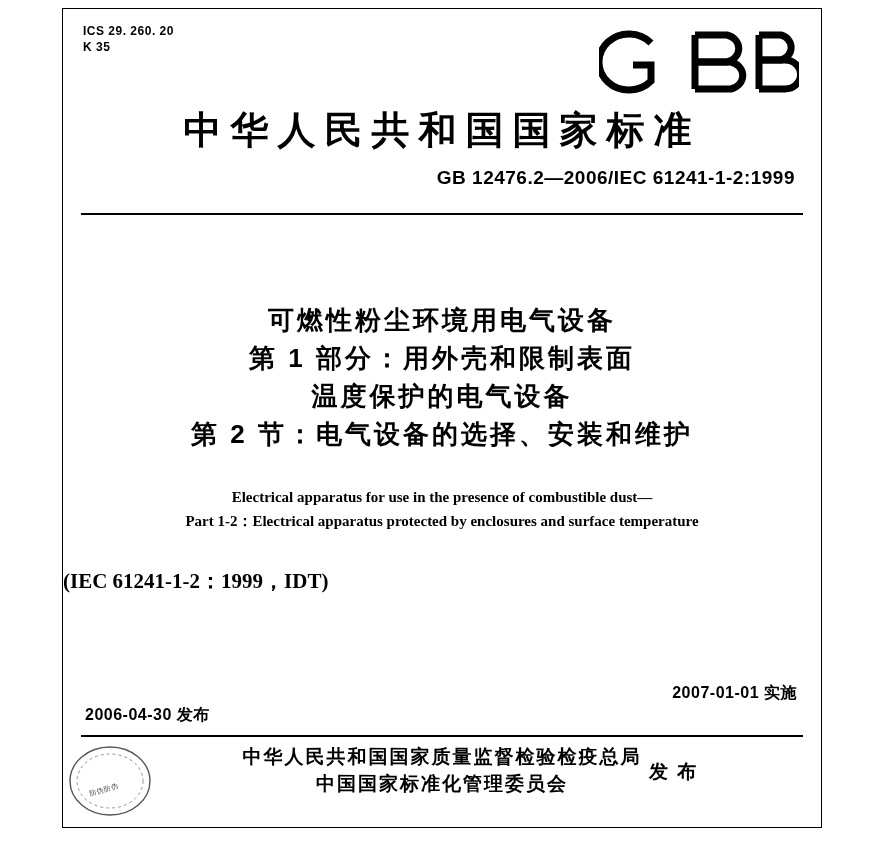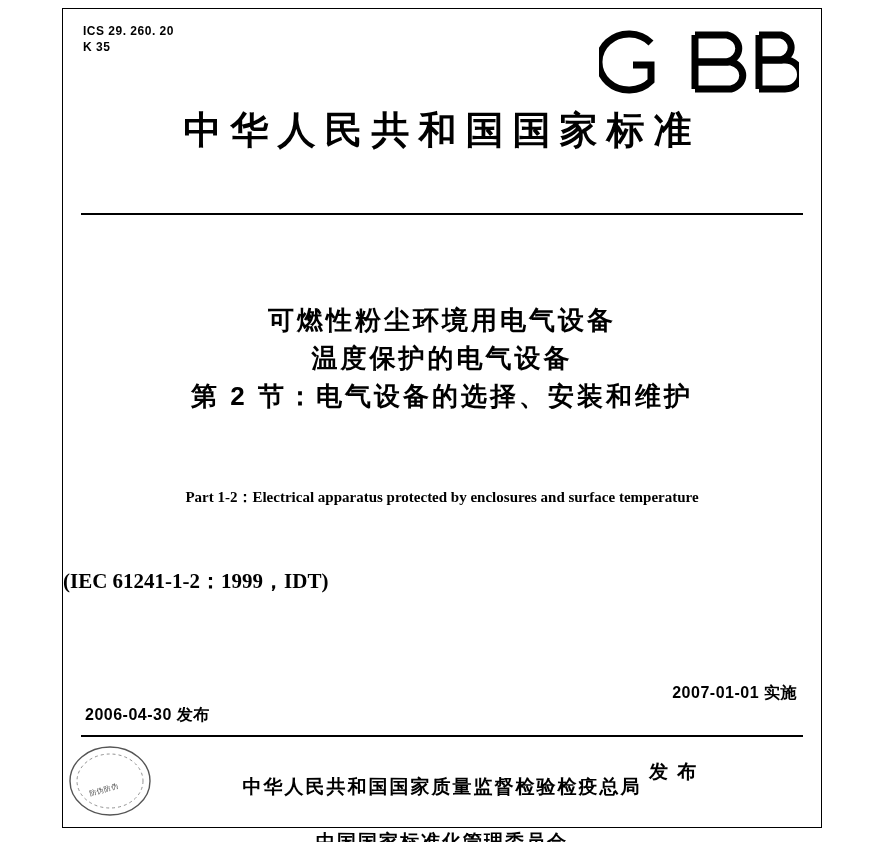--- a/index.html
+++ b/index.html
@@ -145,27 +145,26 @@
     border-top: 2px solid #000;
   }
   .issuers {
     position: absolute;
     left: 0;
     right: 0;
     top: 736px;
     text-align: center;
   }
   .issuers .line {
-    font-family: Liberation Sans, sans-serif;
+    font-family: Liberation Mono, monospace;
     font-weight: bold;
     font-size: 19px;
     letter-spacing: 2px;
     line-height: 27px;
     white-space: nowrap;
-    margin-top: 28px;
   }
   .issue-word {
     position: absolute;
     left: 586px;
     top: 750px;
     font-family: "Liberation Sans", sans-serif;
     font-weight: bold;
     font-size: 19px;
     letter-spacing: 2px;
   }
@@ -210,30 +209,33 @@
 
           <path d="M160 6 L160 60"></path>
           <path d="M160 6 L182 6 A14 13 0 0 1 182 31 L160 31"></path>
           <path d="M160 31 L186 31 A15 14 0 0 1 186 60 L160 60"></path>
         </g>
       </svg>
     </div>
 
     <div class="cn-standard-title">中华人民共和国国家标准</div>
 
+    <div class="std-number">GB 12476.2—2006/IEC 61241-1-2:1999</div>
 
     <div class="rule-top"></div>
 
     <div class="title-cn">
       <div>可燃性粉尘环境用电气设备</div>
+      <div>第 1 部分：用外壳和限制表面</div>
       <div>温度保护的电气设备</div>
       <div>第 2 节：电气设备的选择、安装和维护</div>
     </div>
 
     <div class="title-en">
+      <div>Electrical apparatus for use in the presence of combustible dust—</div>
       <div>Part 1-2：Electrical apparatus protected by enclosures and surface temperature</div>
     </div>
 
     <div class="idt-line">(IEC 61241-1-2：1999，IDT)</div>
 
     <div class="date-left">2006-04-30 发布</div>
     <div class="date-right">2007-01-01 实施</div>
 
     <div class="rule-bottom"></div>
 

